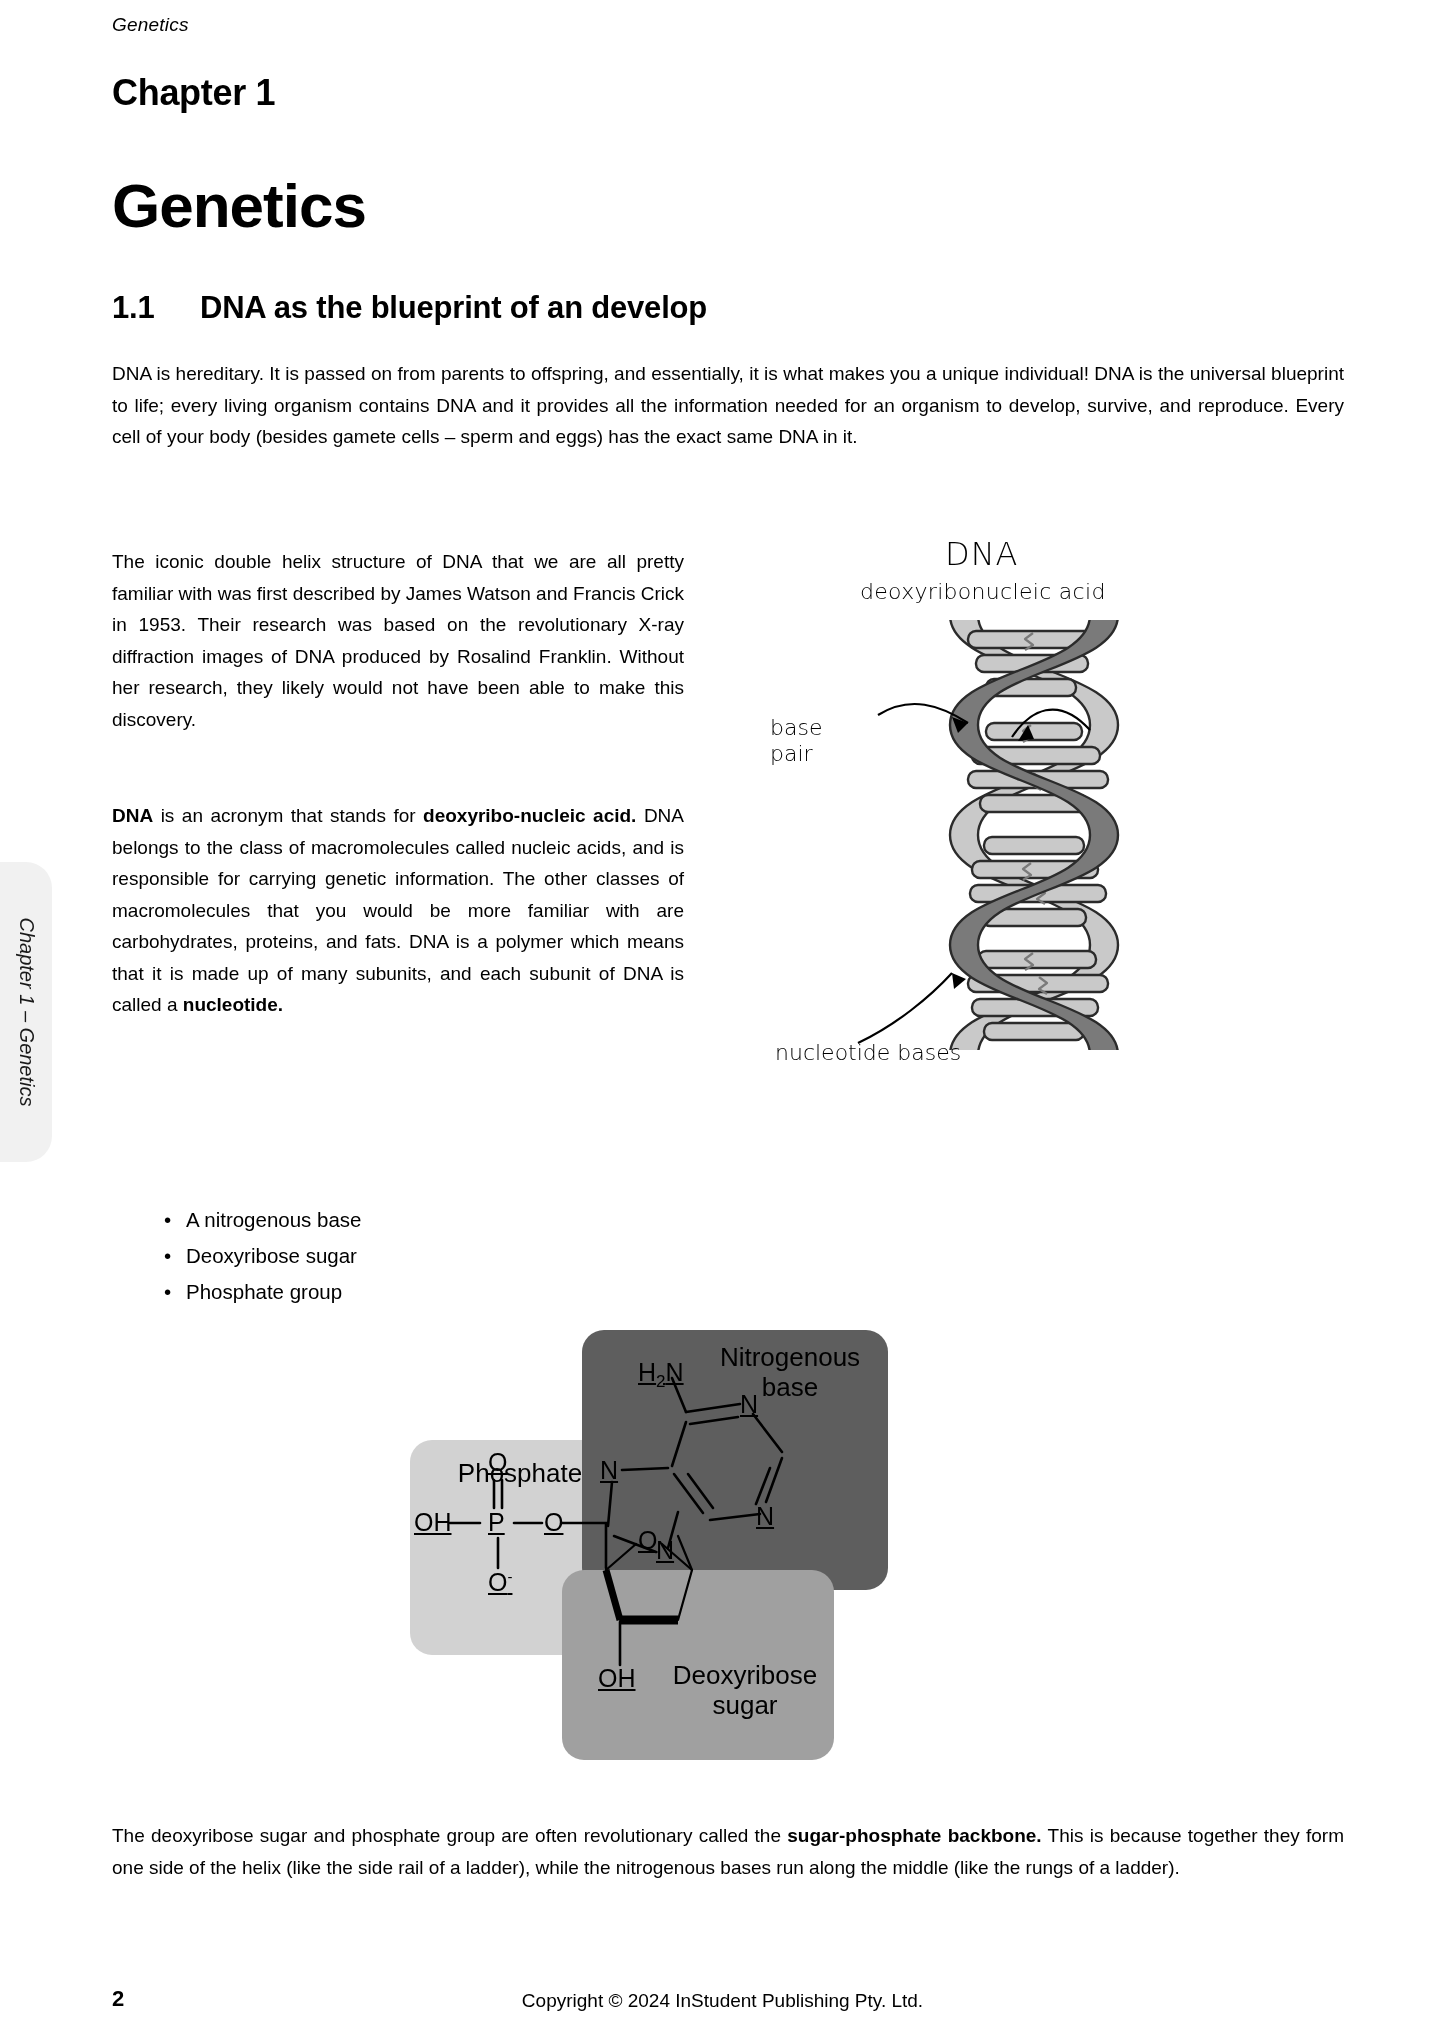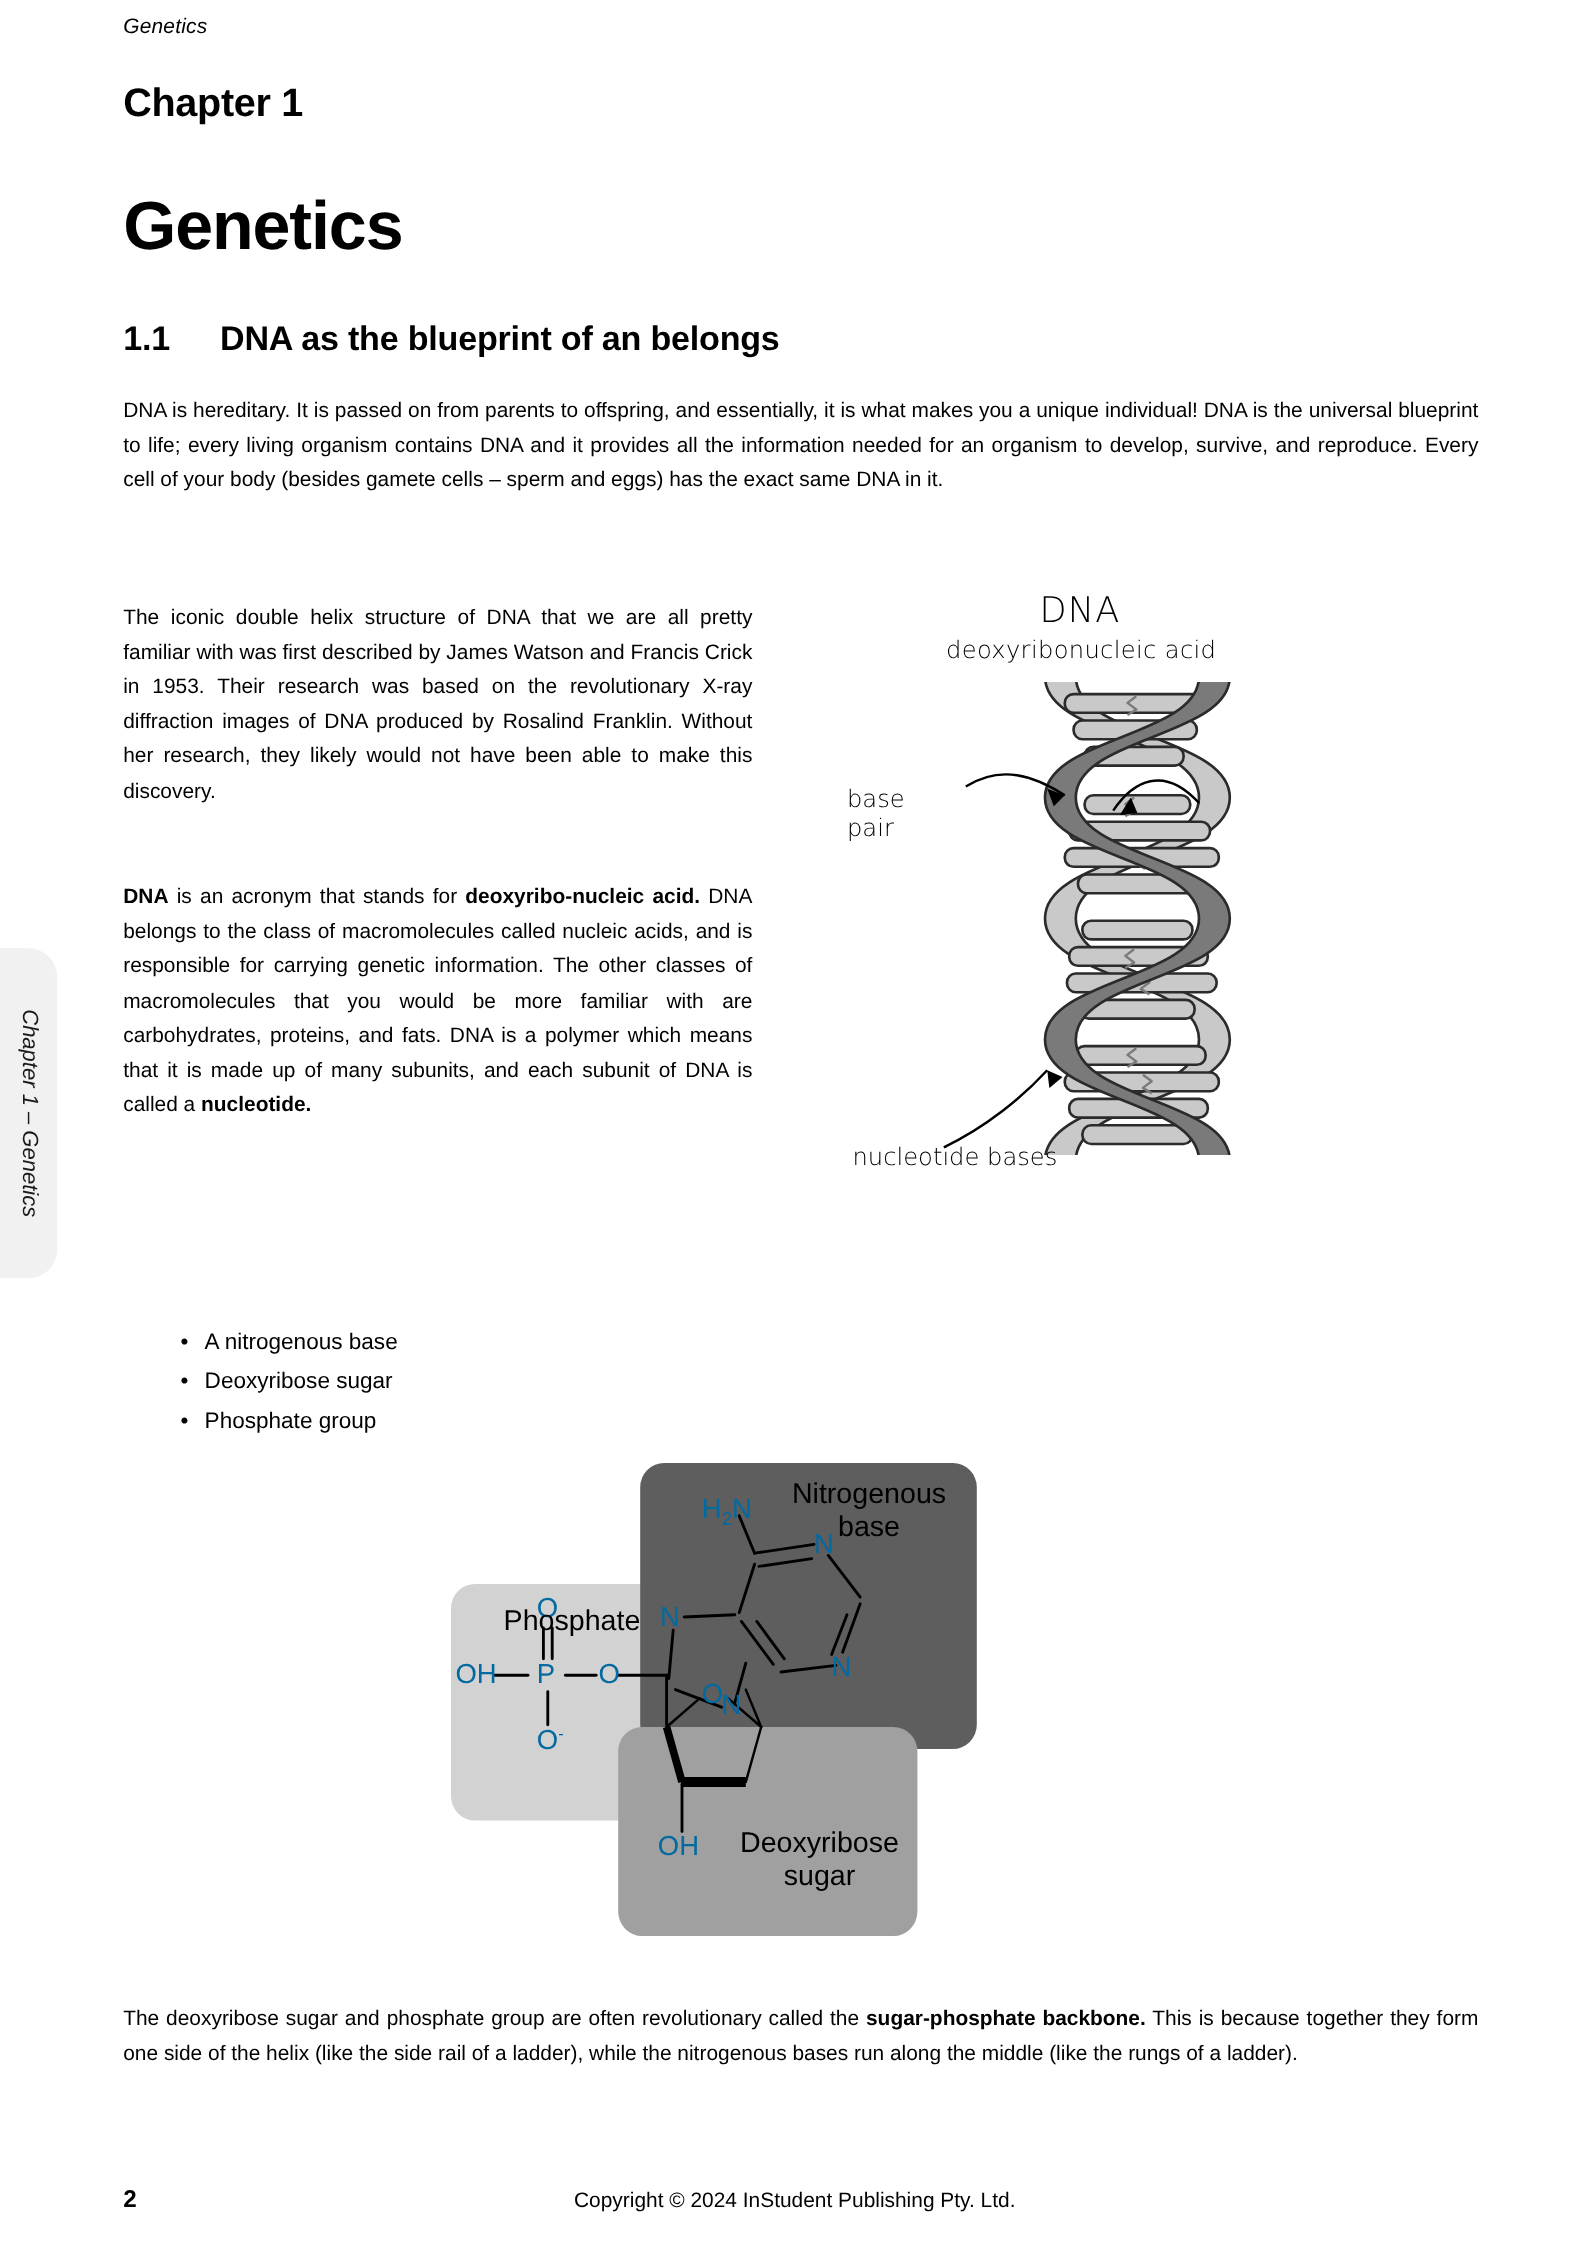--- a/index.html
+++ b/index.html
@@ -221,42 +221,43 @@
     text-align: center;
     color: #000;
   }
   .nuc-label.l-base { left: 285px; top: 12px; width: 190px; }
   .nuc-label.l-phos { left: 12px; top: 128px; width: 196px; }
   .nuc-label.l-sugar { left: 246px; top: 330px; width: 178px; }
 
   .chem-text {
     position: absolute;
     font-size: 25px;
-    color: #0369a1;
+    color: #000000;
+    text-decoration: underline;
   }
   .chem-text sub { font-size: 17px; }
   .chem-text sup { font-size: 15px; }
 
   .nuc-svg { position: absolute; left: 0; top: 0; }
 </style>
 </head>
 <body>
 
 <div id="page">
 
   <div class="running-head">Genetics</div>
 
   <div class="side-tab">
     <div class="side-tab-label">Chapter 1 – Genetics</div>
   </div>
 
   <div class="chapter-num">Chapter 1</div>
   <div class="chapter-title">Genetics</div>
   <div class="section-head">
-    <span class="sec-num">1.1</span><span>DNA as the blueprint of an belongs</span>
+    <span class="sec-num">1.1</span><span>DNA as the blueprint of an develop</span>
   </div>
 
   <div class="para p-intro">DNA is hereditary. It is passed on from parents to offspring, and essentially, it is what makes you a unique individual! DNA is the universal blueprint to life; every living organism contains DNA and it provides all the information needed for an organism to develop, survive, and reproduce. Every cell of your body (besides gamete cells – sperm and eggs) has the exact same DNA in it.</div>
 
   <div class="para p-helix">The iconic double helix structure of DNA that we are all pretty familiar with was first described by James Watson and Francis Crick in 1953. Their research was based on the revolutionary X-ray diffraction images of DNA produced by Rosalind Franklin. Without her research, they likely would not have been able to make this discovery.</div>
 
   <div class="para p-acronym"><b>DNA</b><span> is an acronym that stands for </span><b>deoxyribo-nucleic acid.</b><span> DNA belongs to the class of macromolecules called nucleic acids, and is responsible for carrying genetic information. The other classes of macromolecules that you would be more familiar with are carbohydrates, proteins, and fats. DNA is a polymer which means that it is made up of many subunits, and each subunit of DNA is called a </span><b>nucleotide.</b></div>
 
 
   <ul class="bullets">

